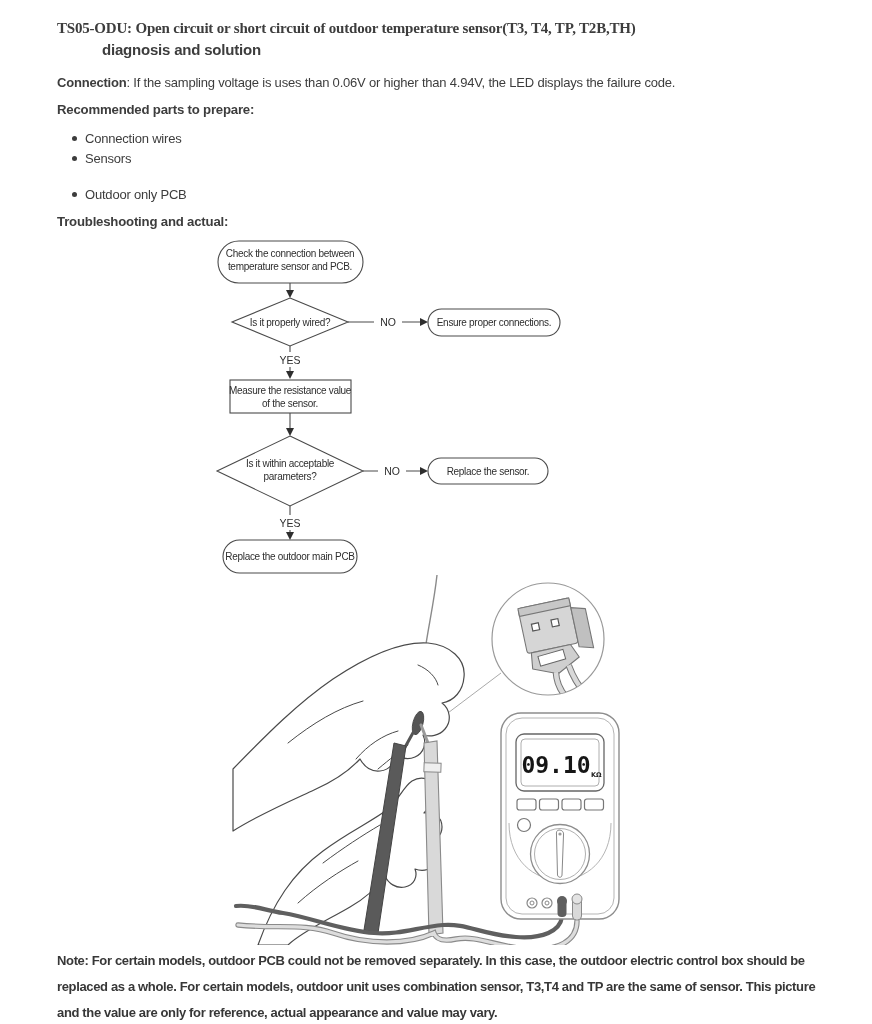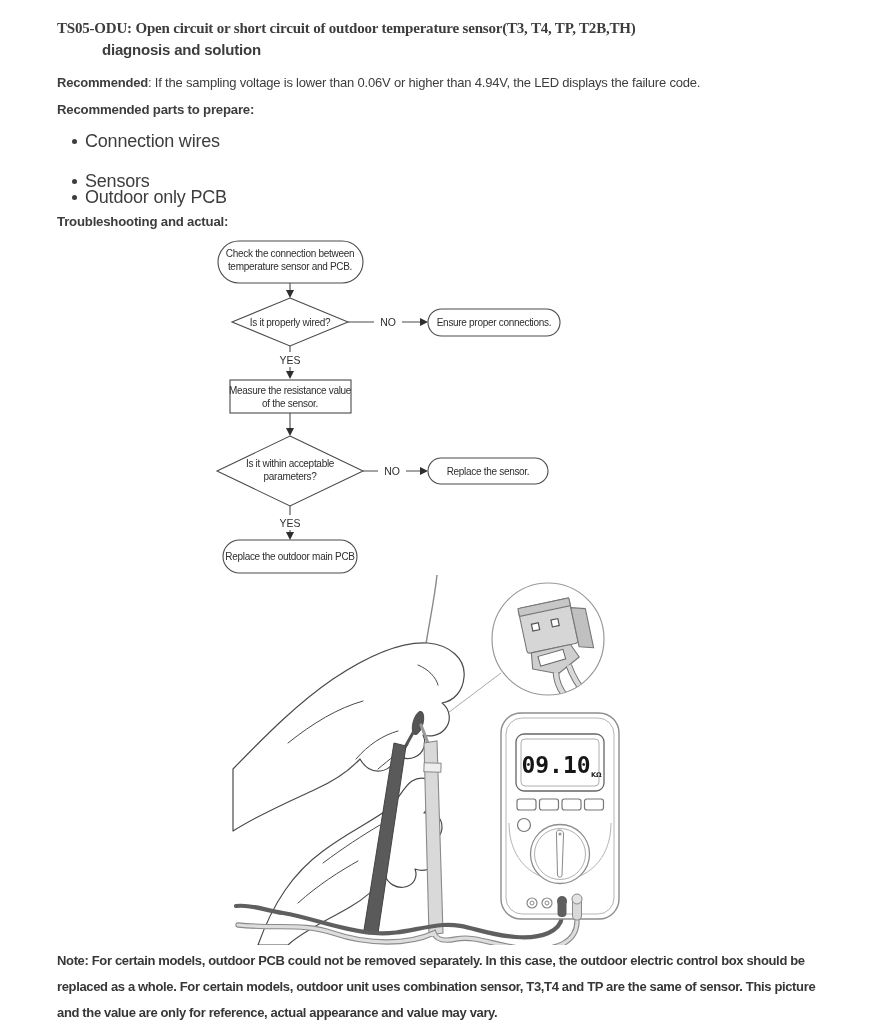--- a/index.html
+++ b/index.html
@@ -8,46 +8,46 @@
     font-family:"Liberation Sans","DejaVu Sans",sans-serif;color:#3b3b3b;
   }
   .abs{position:absolute;}
   .title1{left:57px;top:20px;font-size:15px;font-weight:bold;letter-spacing:-0.2px;white-space:nowrap;color:#3d3d3d;font-family:Liberation Serif, serif;}
   .title2{left:102px;top:41px;font-size:15px;font-weight:bold;letter-spacing:-0.2px;white-space:nowrap;color:#3d3d3d;}
   .desc{left:57px;top:75px;font-size:13px;letter-spacing:-0.2px;white-space:nowrap;color:#3d3d3d;}
   .desc b{font-weight:bold;}
   .subhead{font-size:13.2px;font-weight:bold;letter-spacing:-0.2px;white-space:nowrap;color:#3d3d3d;}
   .rec{left:57px;top:102px;text-align:right;}
   .troub{left:57px;top:214px;}
-  .bullet{left:72px;font-size:18px;letter-spacing:-0.2px;white-space:nowrap;color:#3d3d3d;}
+  .bullet{left:72px;font-size:13px;letter-spacing:-0.2px;white-space:nowrap;color:#3d3d3d;}
   .bullet .dot{display:inline-block;width:5px;height:5px;border-radius:50%;background:#3d3d3d;vertical-align:middle;margin-right:8px;margin-top:-2px;}
   .note{left:57px;top:948px;width:768px;font-size:13px;font-weight:bold;letter-spacing:-0.35px;line-height:26px;color:#373737;}
   svg text{font-family:"Liberation Sans","DejaVu Sans",sans-serif;}
   .fc-label{font-size:10px;letter-spacing:-0.3px;fill:#2e2e2e;}
   .fc-tag{font-size:10.5px;letter-spacing:0px;fill:#2e2e2e;}
   .fc-shape{fill:#ffffff;stroke:#4a4a4a;stroke-width:1.1;}
   .fc-line{stroke:#4a4a4a;stroke-width:1.1;fill:none;}
   .fc-arrow{fill:#2e2e2e;stroke:none;}
   .lcd-digits{font-family:"DejaVu Sans Mono","Liberation Mono",monospace;font-weight:bold;font-size:23px;fill:#161616;letter-spacing:0px;}
   .lcd-unit{font-family:"DejaVu Sans","Liberation Sans",sans-serif;font-weight:bold;font-size:6.5px;fill:#222;}
   .hand{fill:#ffffff;stroke:#4a4a4a;stroke-width:1.2;stroke-linejoin:round;}
   .hand-line{fill:none;stroke:#4a4a4a;stroke-width:1;stroke-linecap:round;}
   .gray-part{stroke:#777;stroke-width:1.1;stroke-linejoin:round;}
 </style>
 </head>
 <body>
 
 <div class="abs title1">TS05-ODU: Open circuit or short circuit of outdoor temperature sensor(T3, T4, TP, T2B,TH)</div>
 <div class="abs title2">diagnosis and solution</div>
 
-<div class="abs desc"><b>Recommended</b><span>: If the sampling voltage is lower than 0.06V or higher than 4.94V, the LED displays the failure code.</span></div>
+<div class="abs desc"><b>Connection</b><span>: If the sampling voltage is uses than 0.06V or higher than 4.94V, the LED displays the failure code.</span></div>
 
 <div class="abs subhead rec">Recommended parts to prepare:</div>
 <div class="abs bullet" style="top:131px;"><span class="dot"></span><span>Connection wires</span></div>
-<div class="abs bullet" style="top:171px;"><span class="dot"></span><span>Sensors</span></div>
+<div class="abs bullet" style="top:151px;"><span class="dot"></span><span>Sensors</span></div>
 <div class="abs bullet" style="top:187px;"><span class="dot"></span><span>Outdoor only PCB</span></div>
 
 <div class="abs subhead troub">Troubleshooting and actual:</div>
 
 <svg class="abs" style="left:20px;top:238px;" width="600" height="338" viewBox="0 0 600 338">
 
   <rect class="fc-shape" x="198" y="3" width="145" height="42" rx="21"></rect>
   <text class="fc-label" x="270" y="19" text-anchor="middle">Check the connection between</text>
   <text class="fc-label" x="270" y="32" text-anchor="middle">temperature sensor and PCB.</text>
 

